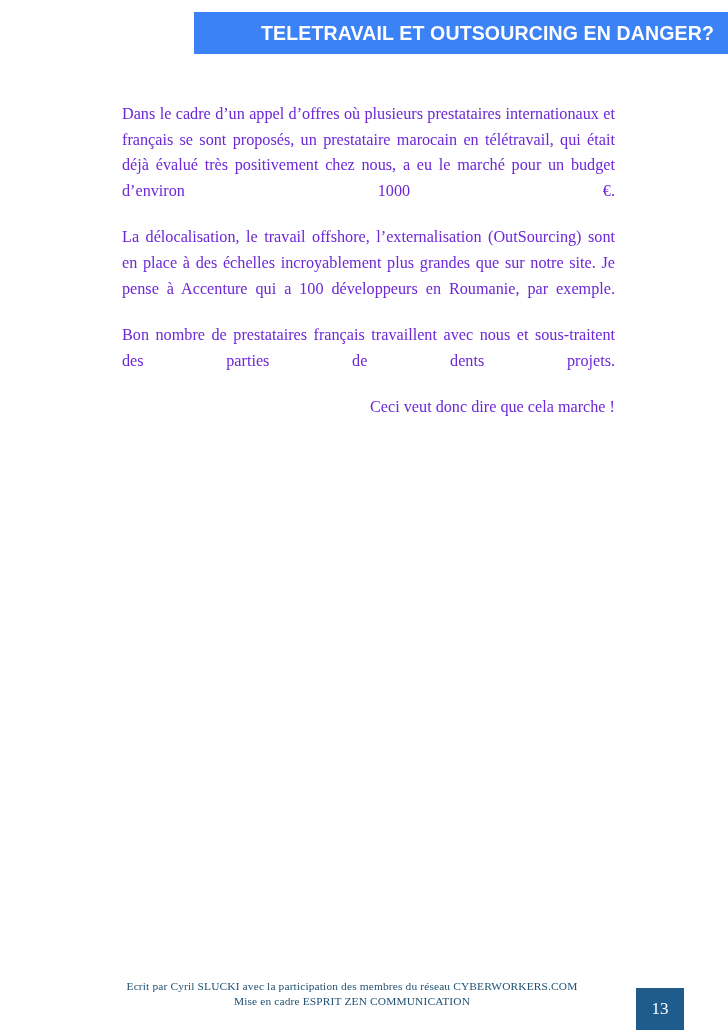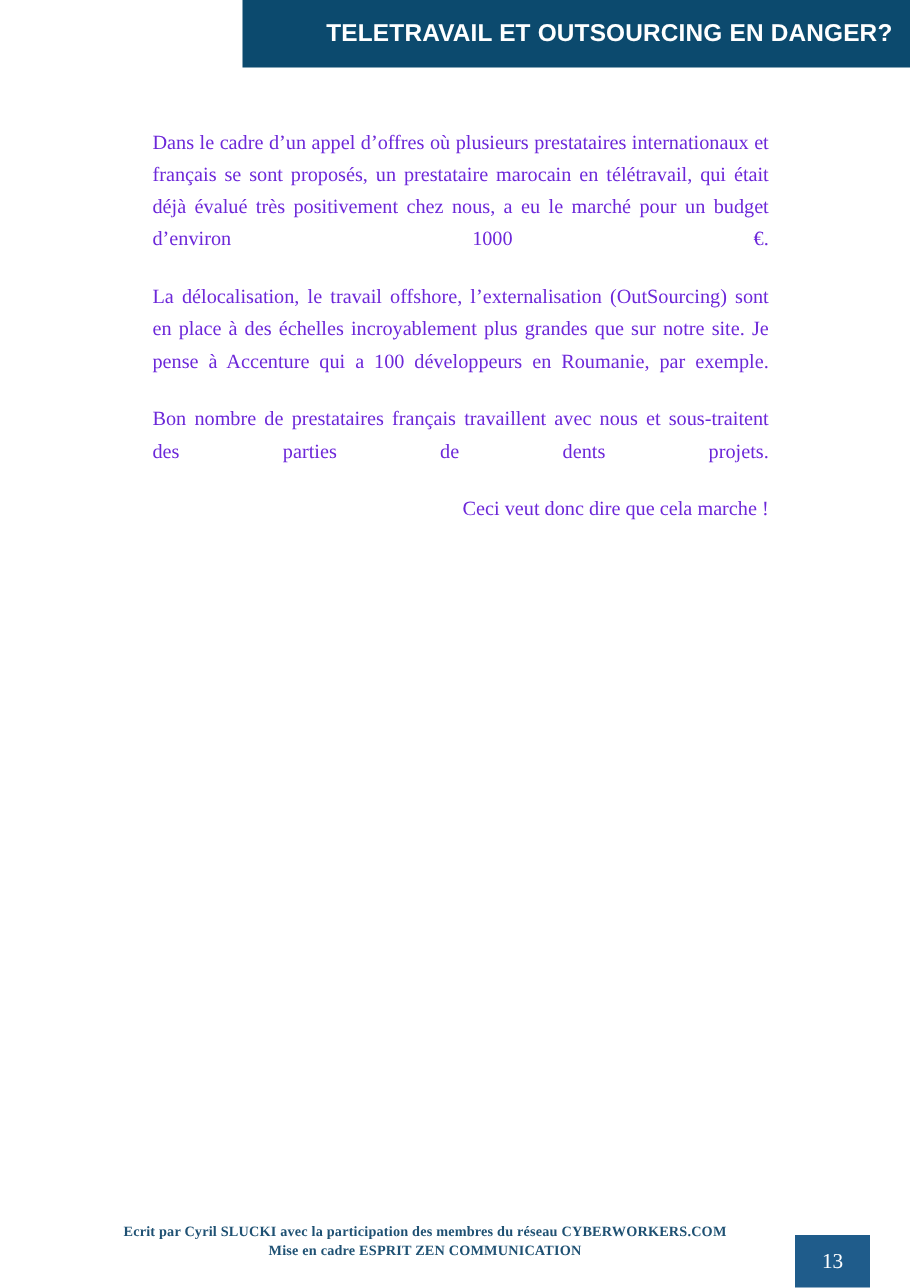--- a/index.html
+++ b/index.html
@@ -12,24 +12,24 @@
     background: #ffffff;
     font-family: "Liberation Serif", serif;
     position: relative;
     overflow: hidden;
   }
 
   
   .header-banner {
     position: absolute;
     left: 194px;
-    top: 0px;
+    top: 12px;
     width: 534px;
-    height: 54px;
-    background: #0c4a6e;
+    height: 42px;
+    background: #3b82f6;
     box-sizing: border-box;
   }
   .header-title {
     position: absolute;
     left: 0;
     right: 14px;
     top: 50%;
     transform: translateY(-50%);
     text-align: right;
     color: #ffffff;
@@ -62,39 +62,39 @@
   .para.last-line-full {
     text-align-last: justify;
   }
   .para.plain {
     text-align: right;
   }
 
   
   .footer {
     position: absolute;
-    left: 0;
+    left: 12px;
     top: 979px;
     width: 680px;
     text-align: center;
     color: #1f5173;
     font-family: "Liberation Serif", serif;
-    font-weight: bold;
+    font-weight: normal;
     font-size: 11.4px;
     line-height: 15px;
     letter-spacing: 0.15px;
   }
   .footer-line { display: block; }
 
   
   .page-number-box {
     position: absolute;
     left: 636px;
     top: 988px;
-    width: 60px;
+    width: 48px;
     height: 42px;
     background: #1f5c8b;
     color: #ffffff;
     font-family: "Liberation Serif", serif;
     font-size: 17px;
     display: flex;
     align-items: center;
     justify-content: center;
     box-sizing: border-box;
   }

